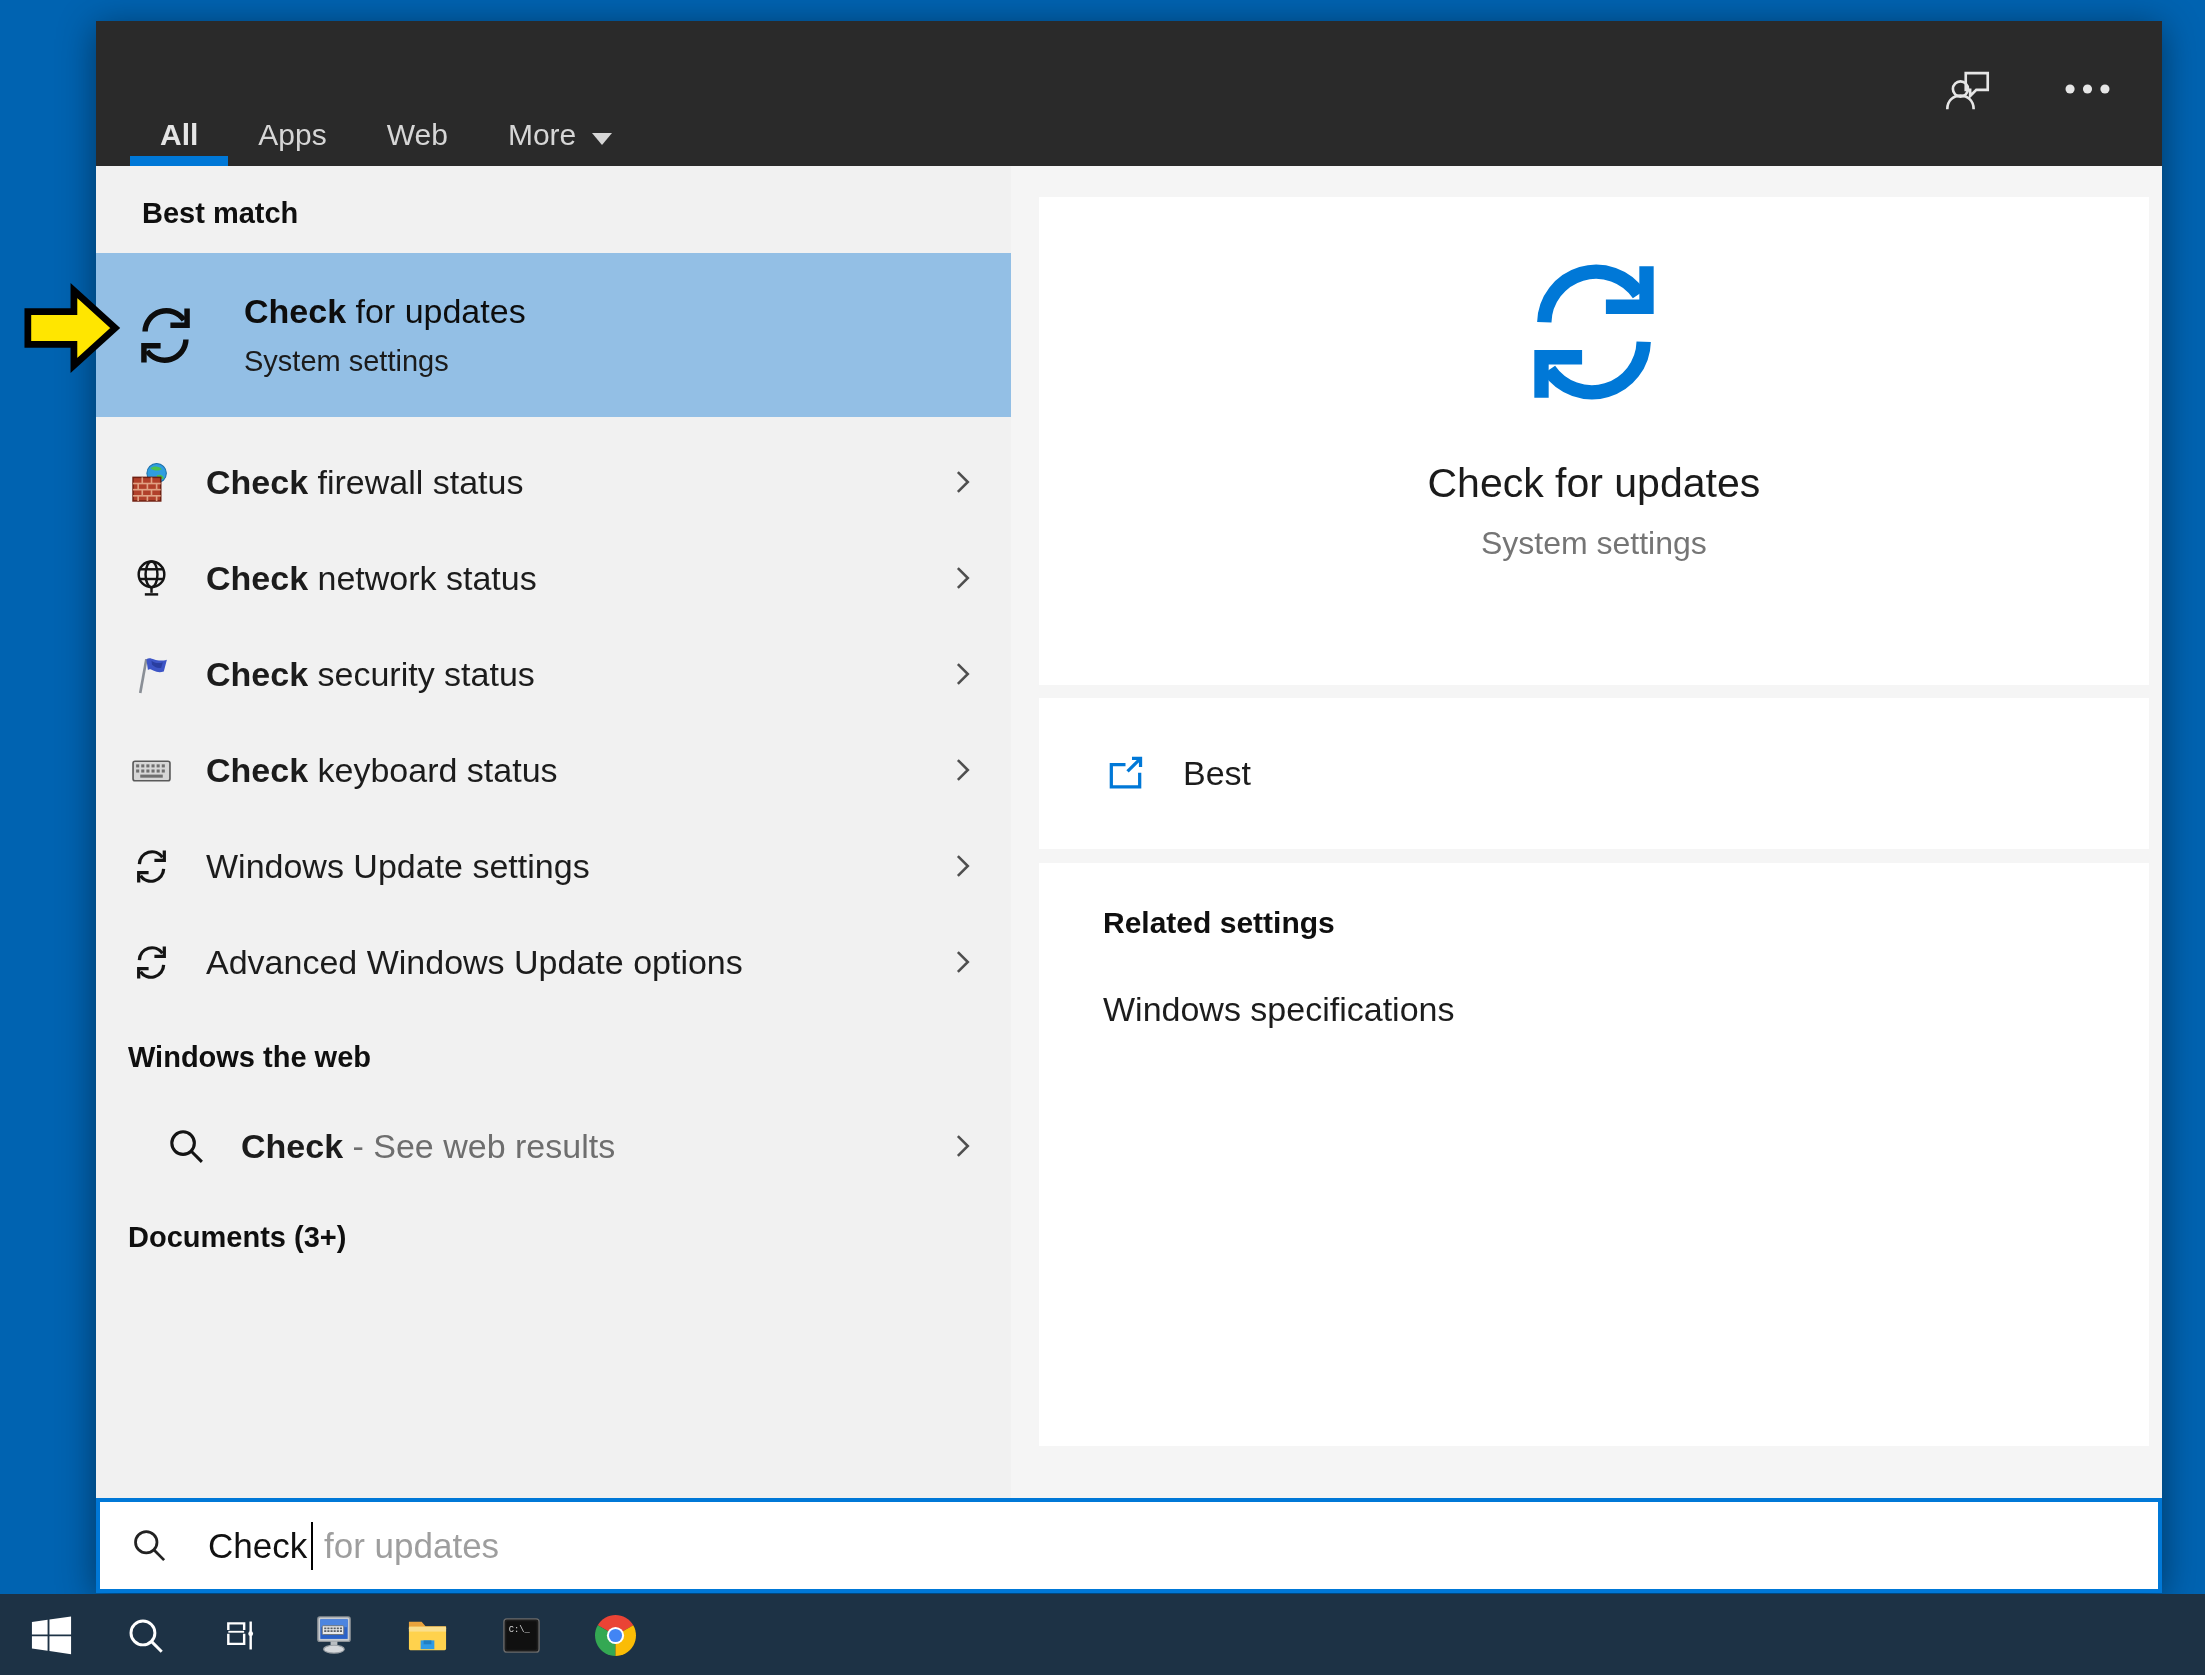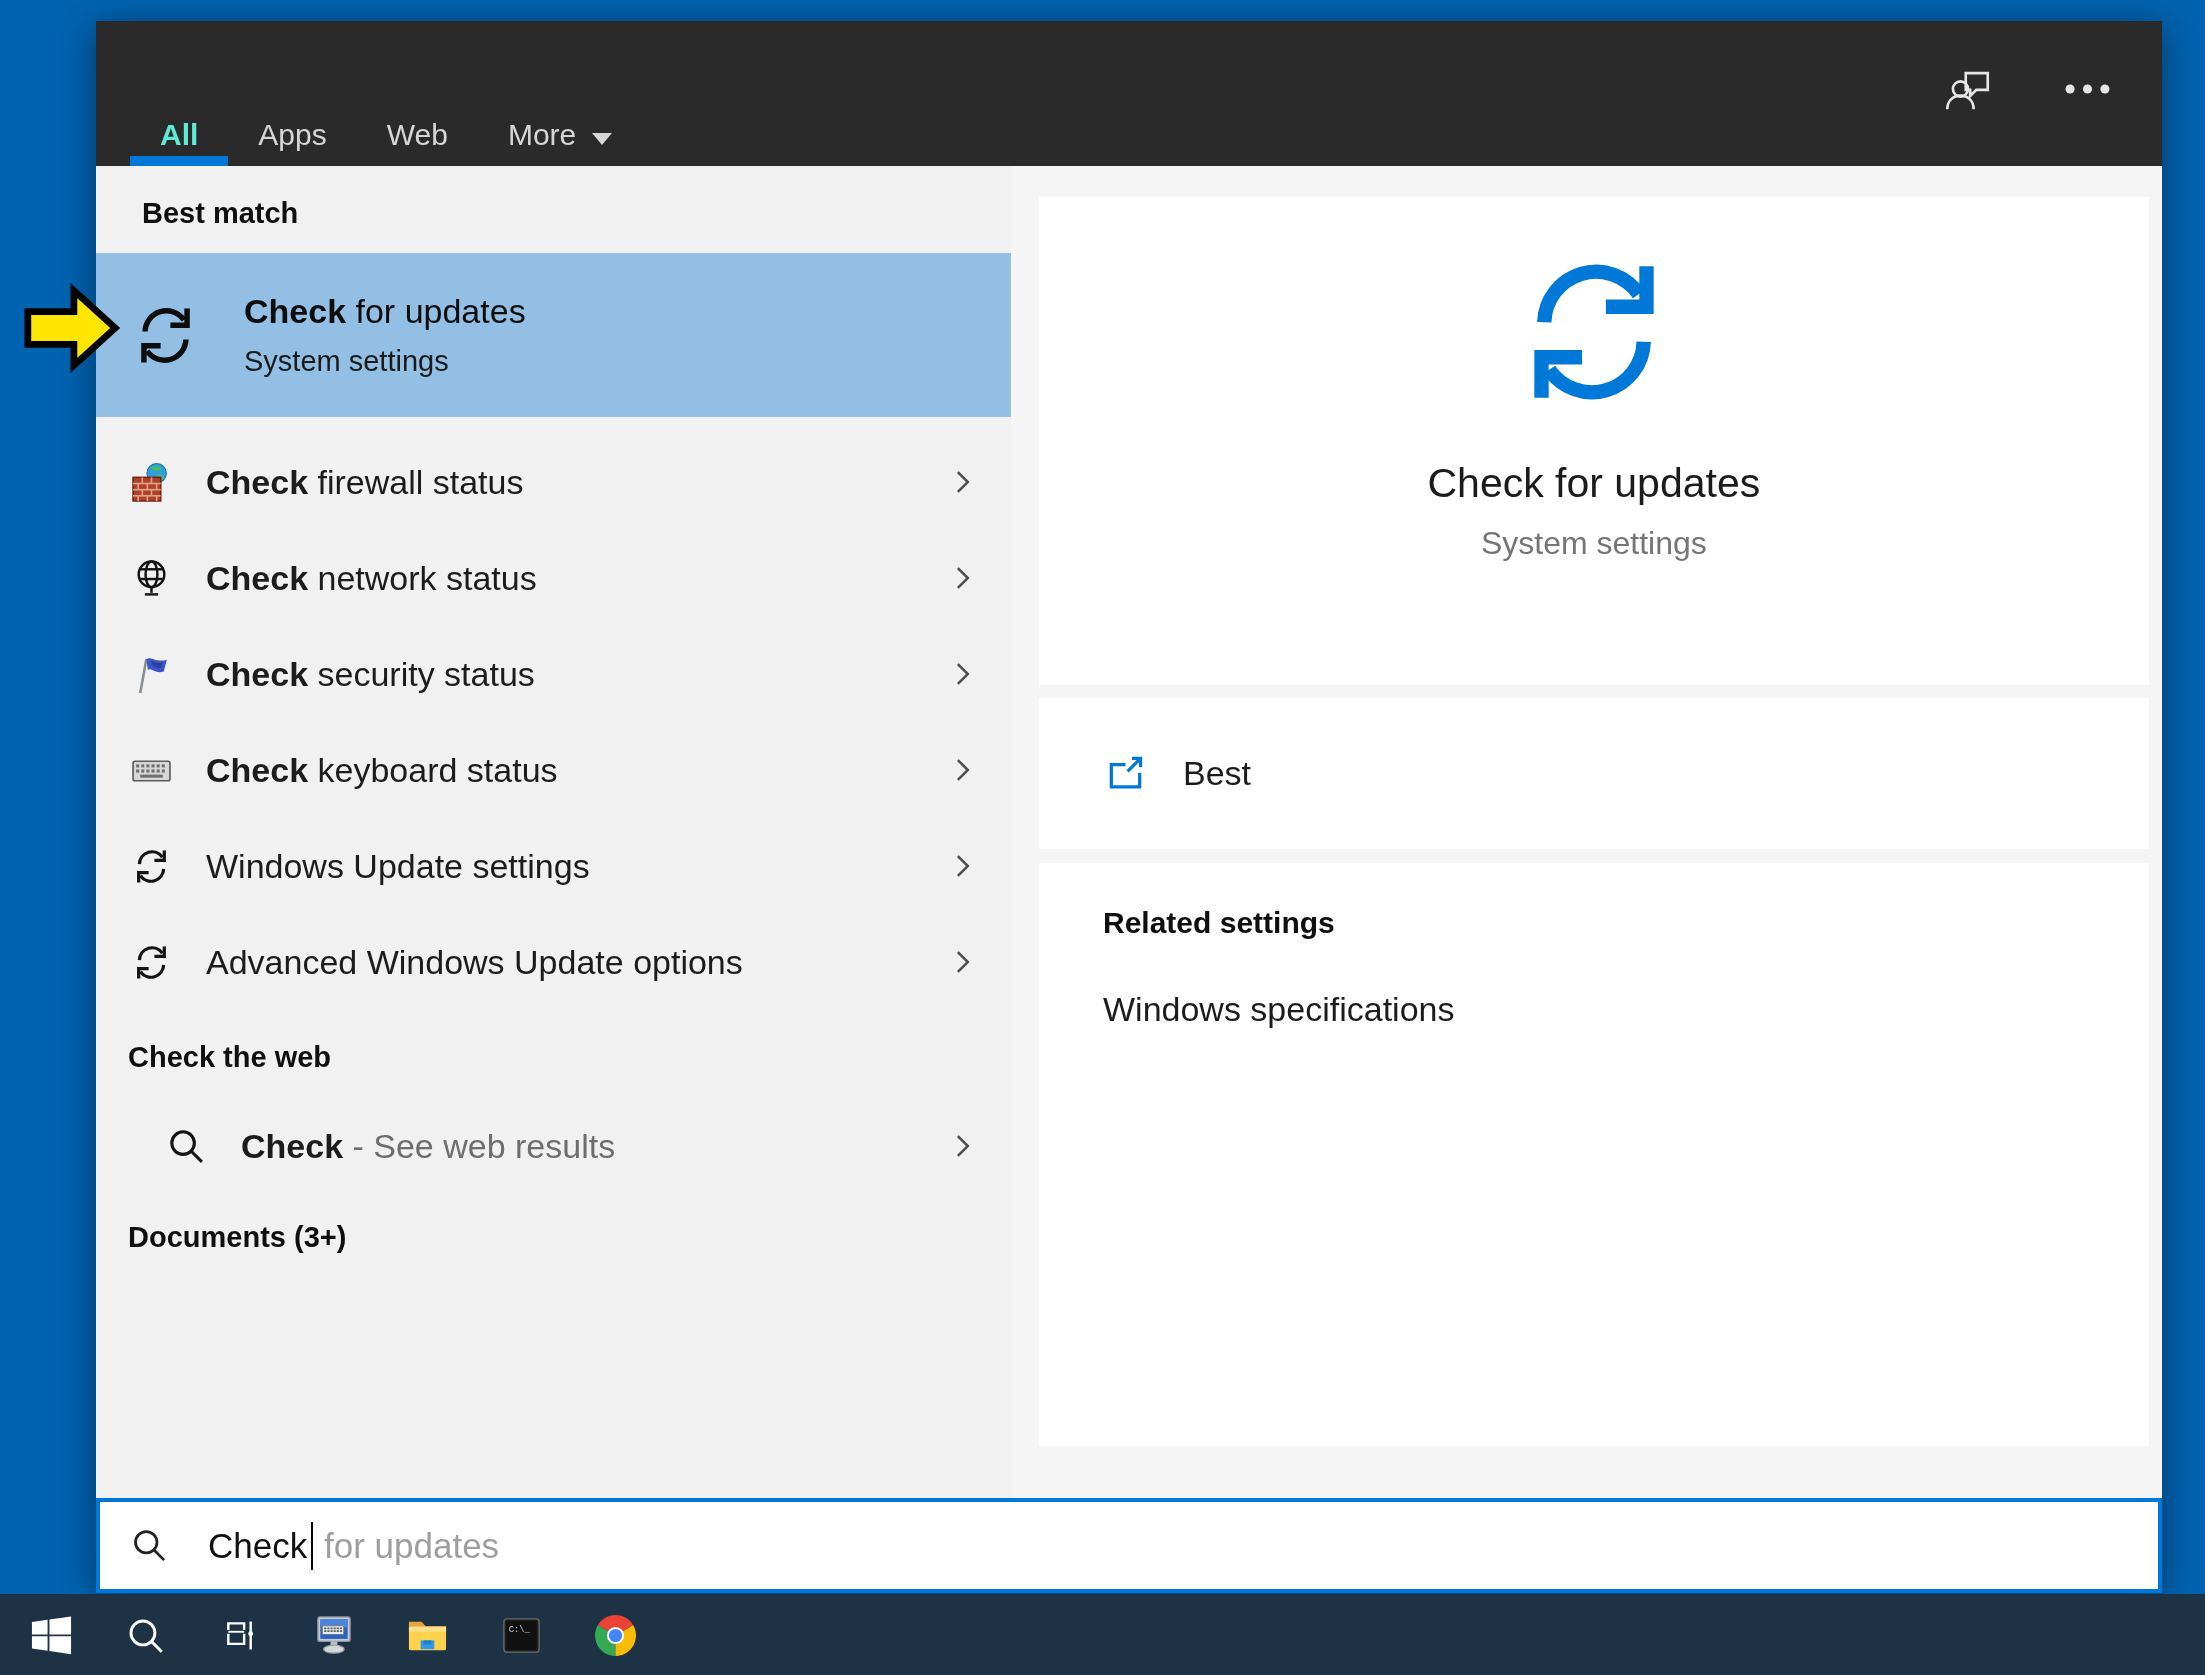--- a/index.html
+++ b/index.html
@@ -8,21 +8,21 @@
 
   
   .window{position:absolute;left:96px;top:21px;width:2066px;height:1572px;
           display:flex;flex-direction:column;box-shadow:0 5.3px 35px rgba(0,0,0,.45);}
 
   
   .topbar{position:relative;height:145px;background:#2a2a2a;flex:0 0 auto;display:flex;}
   .tabs{display:flex;align-items:stretch;padding-left:34px;}
   .tab{position:relative;display:flex;align-items:flex-end;padding:0 30px 14px 30px;
        font-size:30px;color:#d6d6d6;cursor:default;}
-  .tab.active{color:#5eead4;font-weight:700;}
+  .tab.active{color:#e5e5e5;font-weight:700;}
   .tab.active .tab-underline{position:absolute;left:0;right:0;bottom:0;height:9.8px;background:#0078d7;}
   .caret-down{width:0;height:0;border-left:10.6px solid transparent;border-right:10.6px solid transparent;
               border-top:12.4px solid #d6d6d6;margin:0 0 7px 16px;}
   .topbar-icons{position:absolute;right:49px;top:43px;display:flex;gap:69px;align-items:center;}
   .topbar-icons svg{display:block;}
 
   
   .content{flex:1 1 auto;display:flex;min-height:0;}
 
   
@@ -268,21 +268,21 @@
             </svg>
           </span>
           <span class="row-text"><span class="lead"></span><span>Advanced Windows Update options</span></span>
           <span class="chevron">
             <svg viewBox="0 0 24 24" width="26.6" height="39" fill="none" stroke="#4f4f4f" stroke-width="2.3">
                 <polyline points="8,3 17,12 8,21"></polyline>
               </svg>
           </span>
         </div>
 
-        <div class="section-header hdr-web">Check the web</div>
+        <div class="section-header hdr-web">Windows the web</div>
 
         <div class="result-row web-row">
           <span class="row-icon">
             <svg viewBox="0 0 24 24" fill="none" stroke="#141414" stroke-width="1.8">
               <circle cx="10" cy="10" r="6.6"></circle>
               <line x1="14.8" y1="14.8" x2="21" y2="21"></line>
             </svg>
           </span>
           <span class="row-text"><span class="lead">Check</span><span class="ghosted"> - See web results</span></span>
           <span class="chevron">

